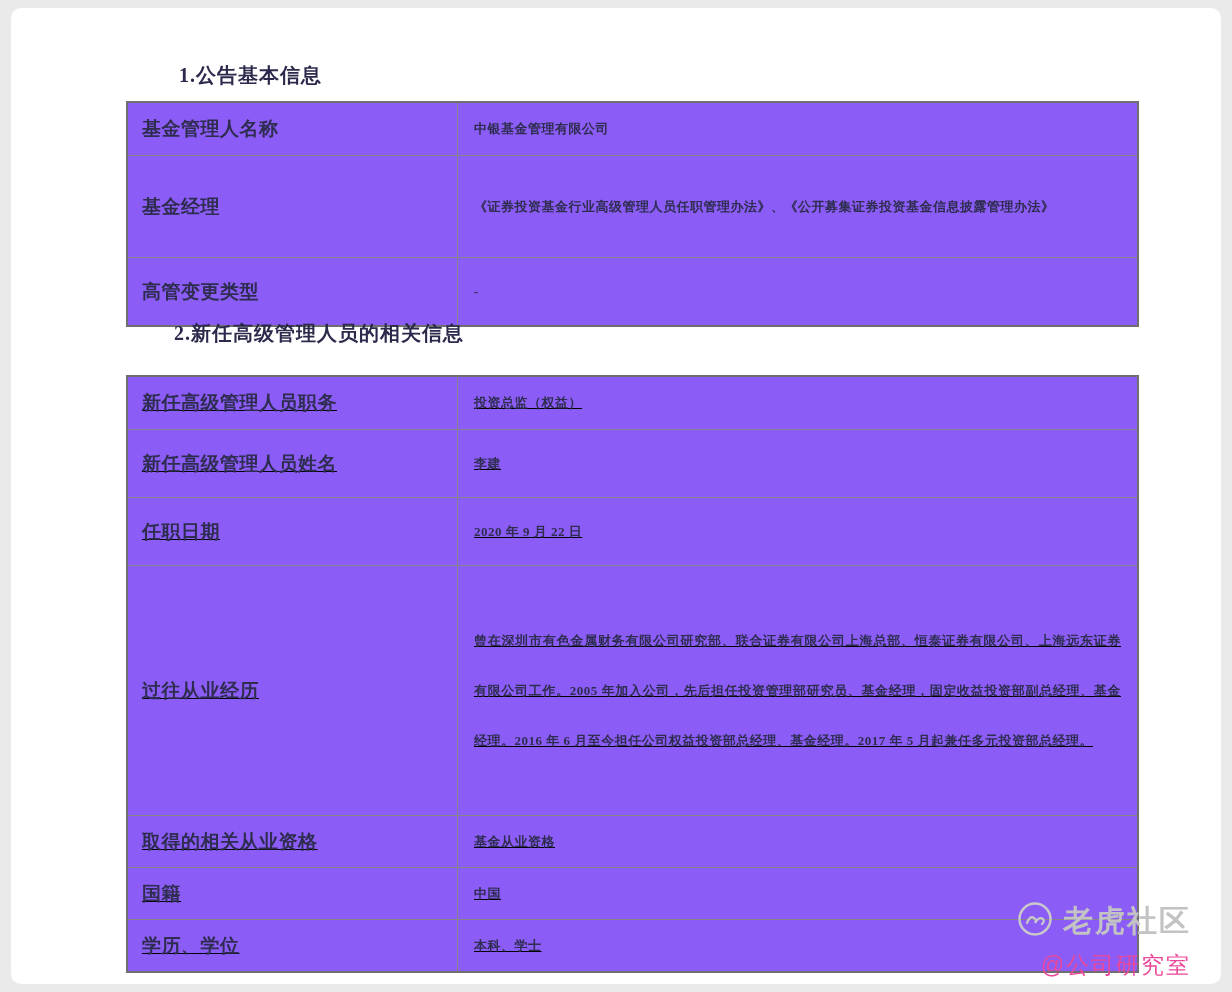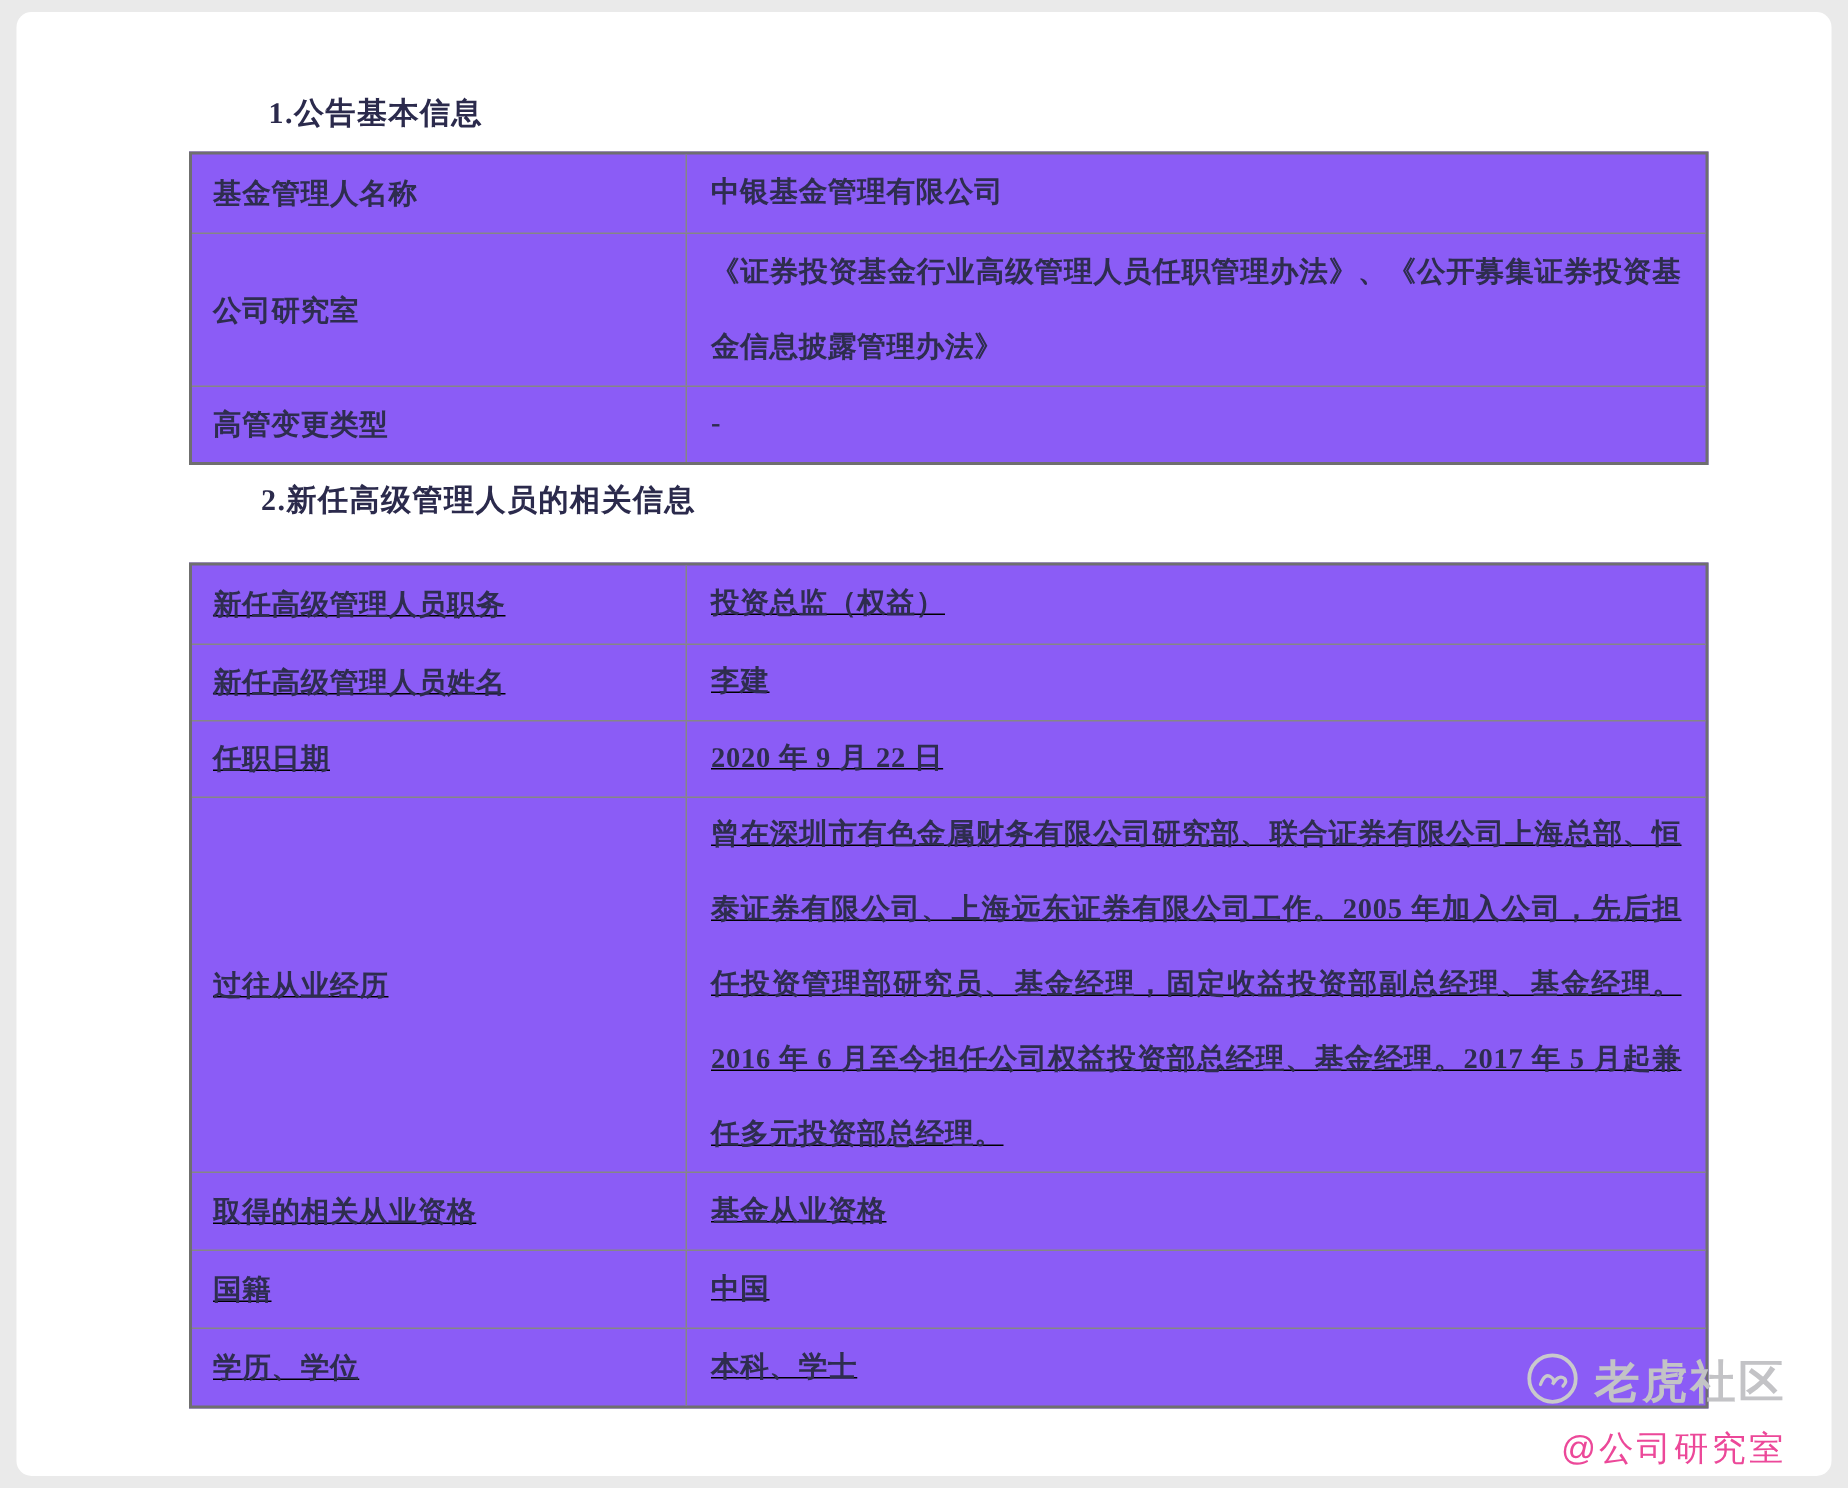--- a/index.html
+++ b/index.html
@@ -63,26 +63,26 @@
     align-items: center;
     padding-left: 14px;
     font-size: 19px;
   }
   .cell-value {
     flex: 1;
     box-sizing: border-box;
     display: flex;
     align-items: center;
     padding: 6px 16px;
-    font-size: 19px;
+    font-size: 13px;
     line-height: 50px;
     text-align: justify;
   }
   .h52  { height: 52px; }
-  .h51  { height: 51px; }
+  .h51  { height: 68px; }
   .h102 { height: 102px; }
   .h250 { height: 250px; }
   .multiline { line-height: 50px; }
 
   .watermark {
     position: absolute;
     right: 30px;
     top: 893px;
     text-align: right;
     color: #c6c6c8;
@@ -114,21 +114,21 @@
 <div class="page-card">
 
   <div class="section-title title-1 doc-text">1.公告基本信息</div>
 
   <div class="info-table table-1">
     <div class="trow h52">
       <div class="cell-label doc-text">基金管理人名称</div>
       <div class="cell-value doc-text">中银基金管理有限公司</div>
     </div>
     <div class="trow h102">
-      <div class="cell-label doc-text">公司研究室</div>
+      <div class="cell-label doc-text">基金经理</div>
       <div class="cell-value doc-text multiline">《证券投资基金行业高级管理人员任职管理办法》、《公开募集证券投资基金信息披露管理办法》</div>
     </div>
     <div class="trow h51">
       <div class="cell-label doc-text">高管变更类型</div>
       <div class="cell-value doc-text">-</div>
     </div>
   </div>
 
   <div class="section-title title-2 doc-text">2.新任高级管理人员的相关信息</div>
 

